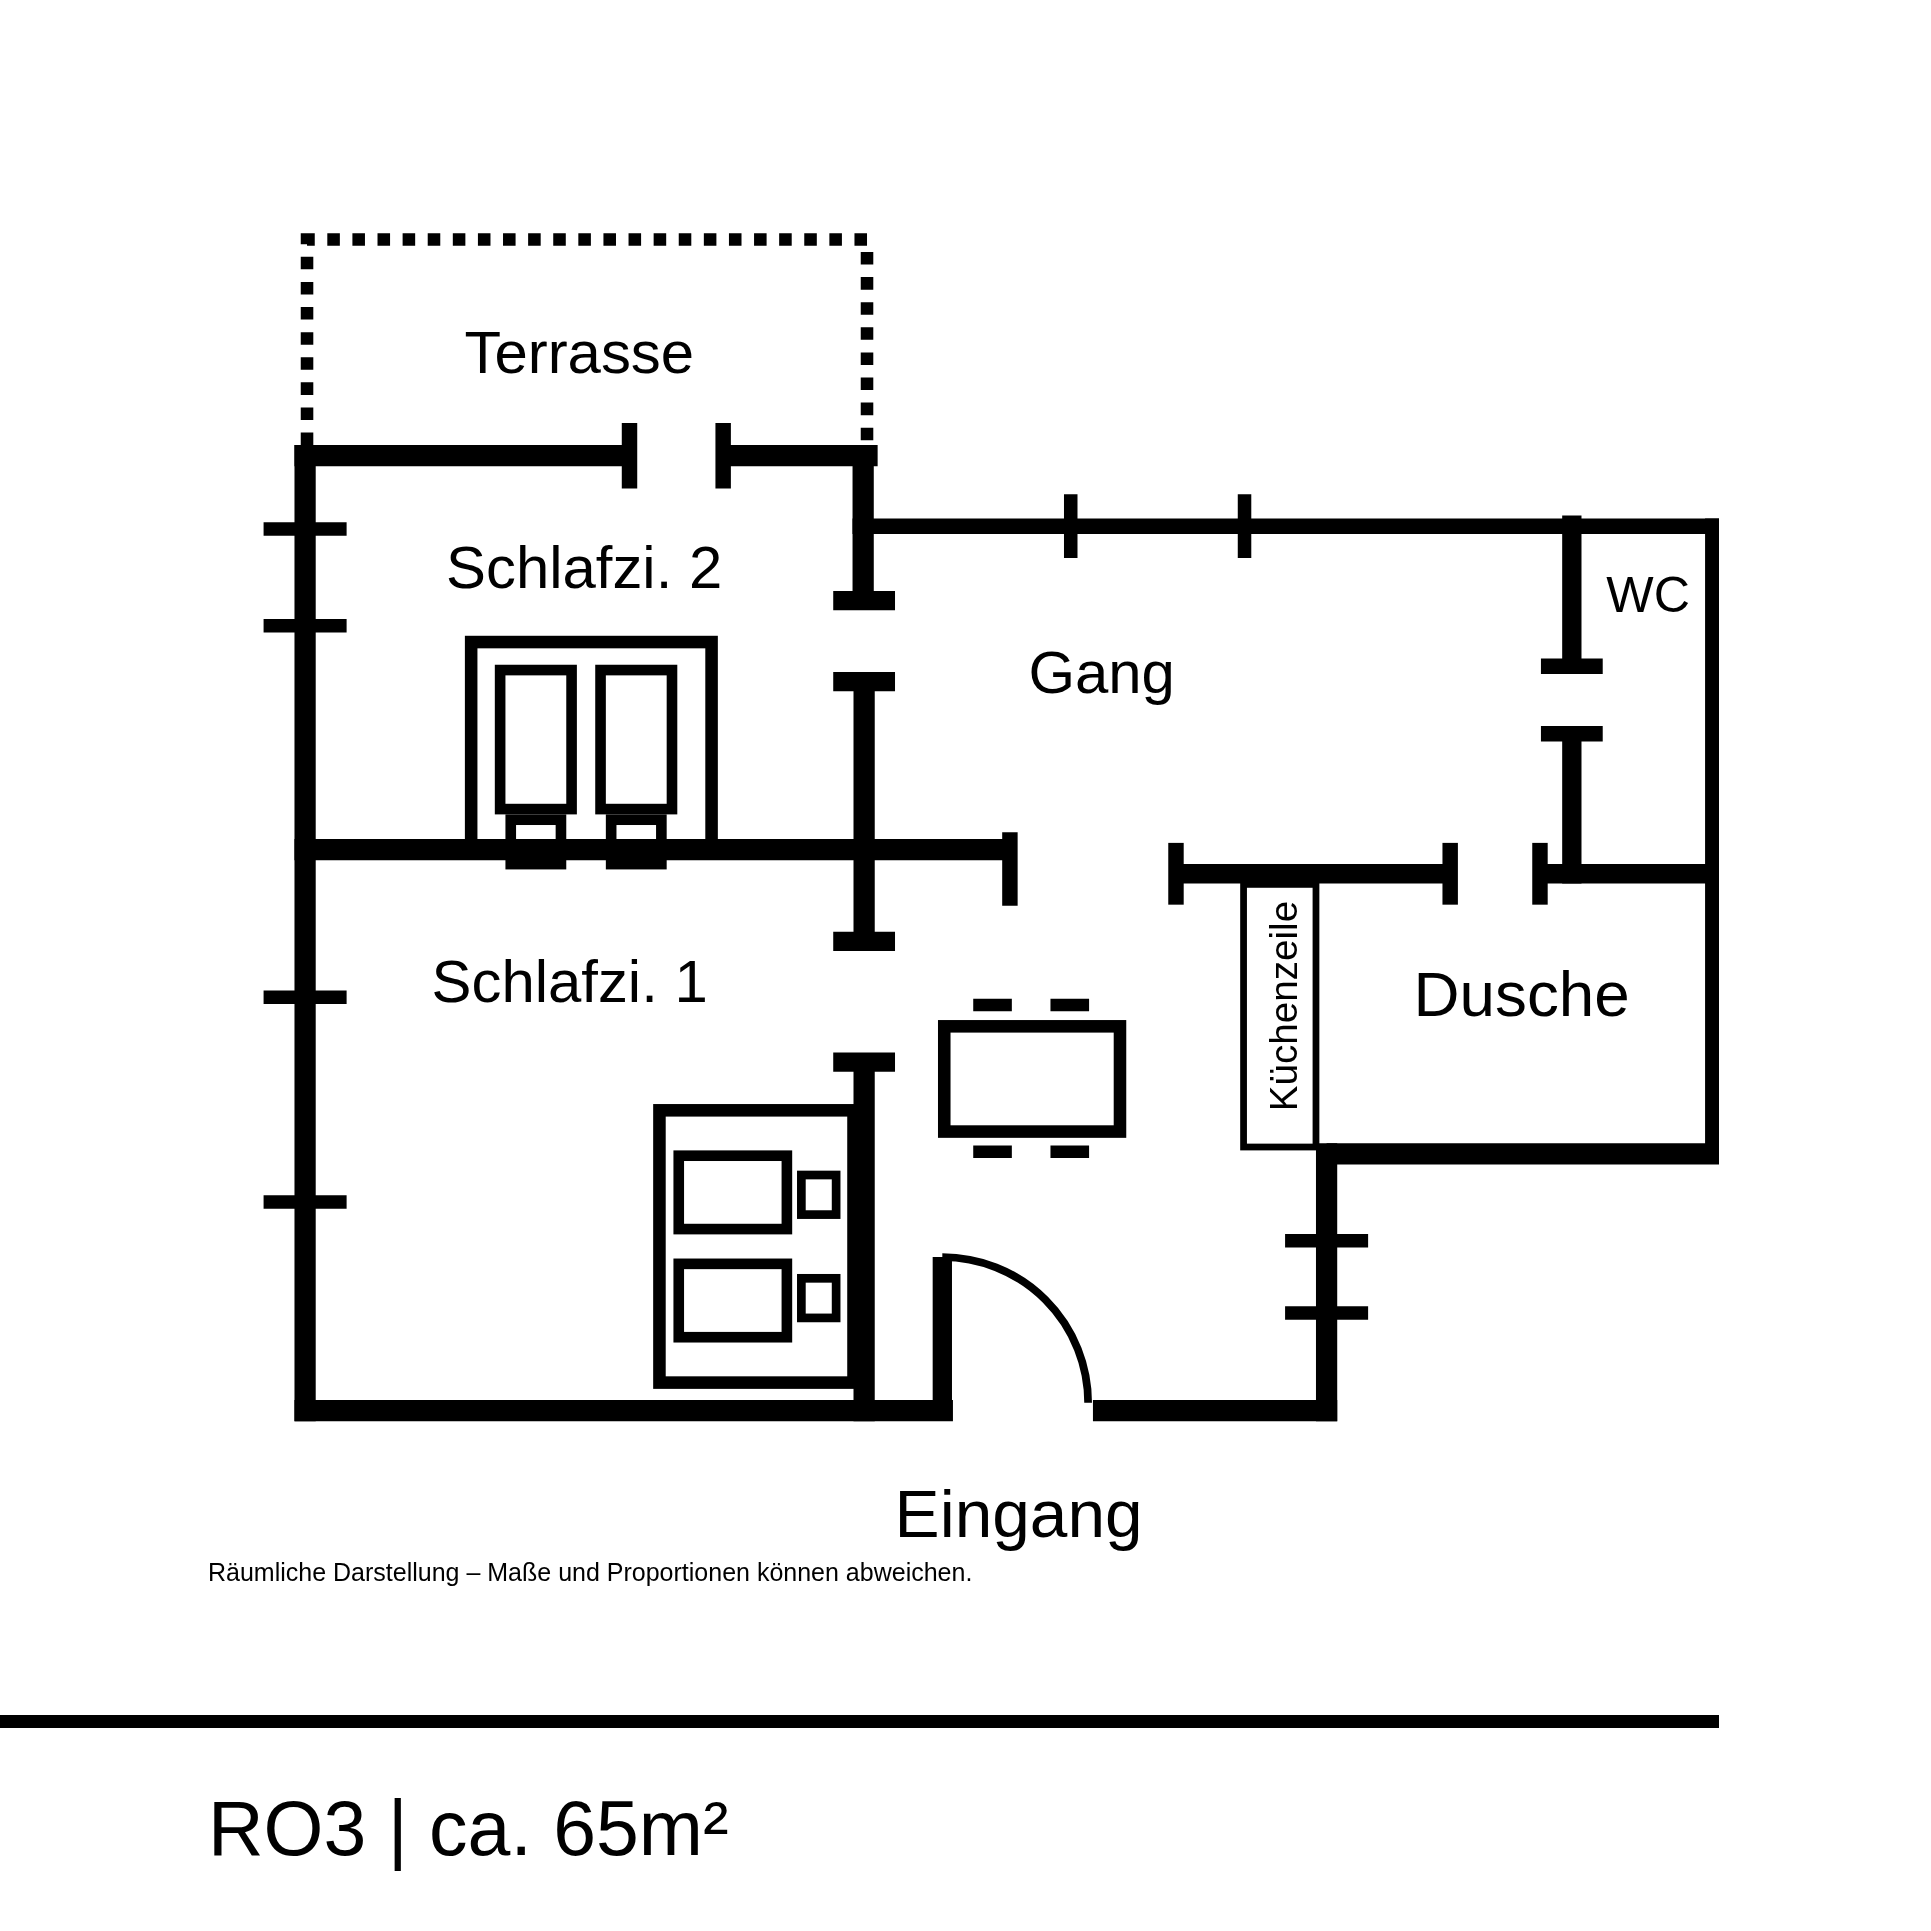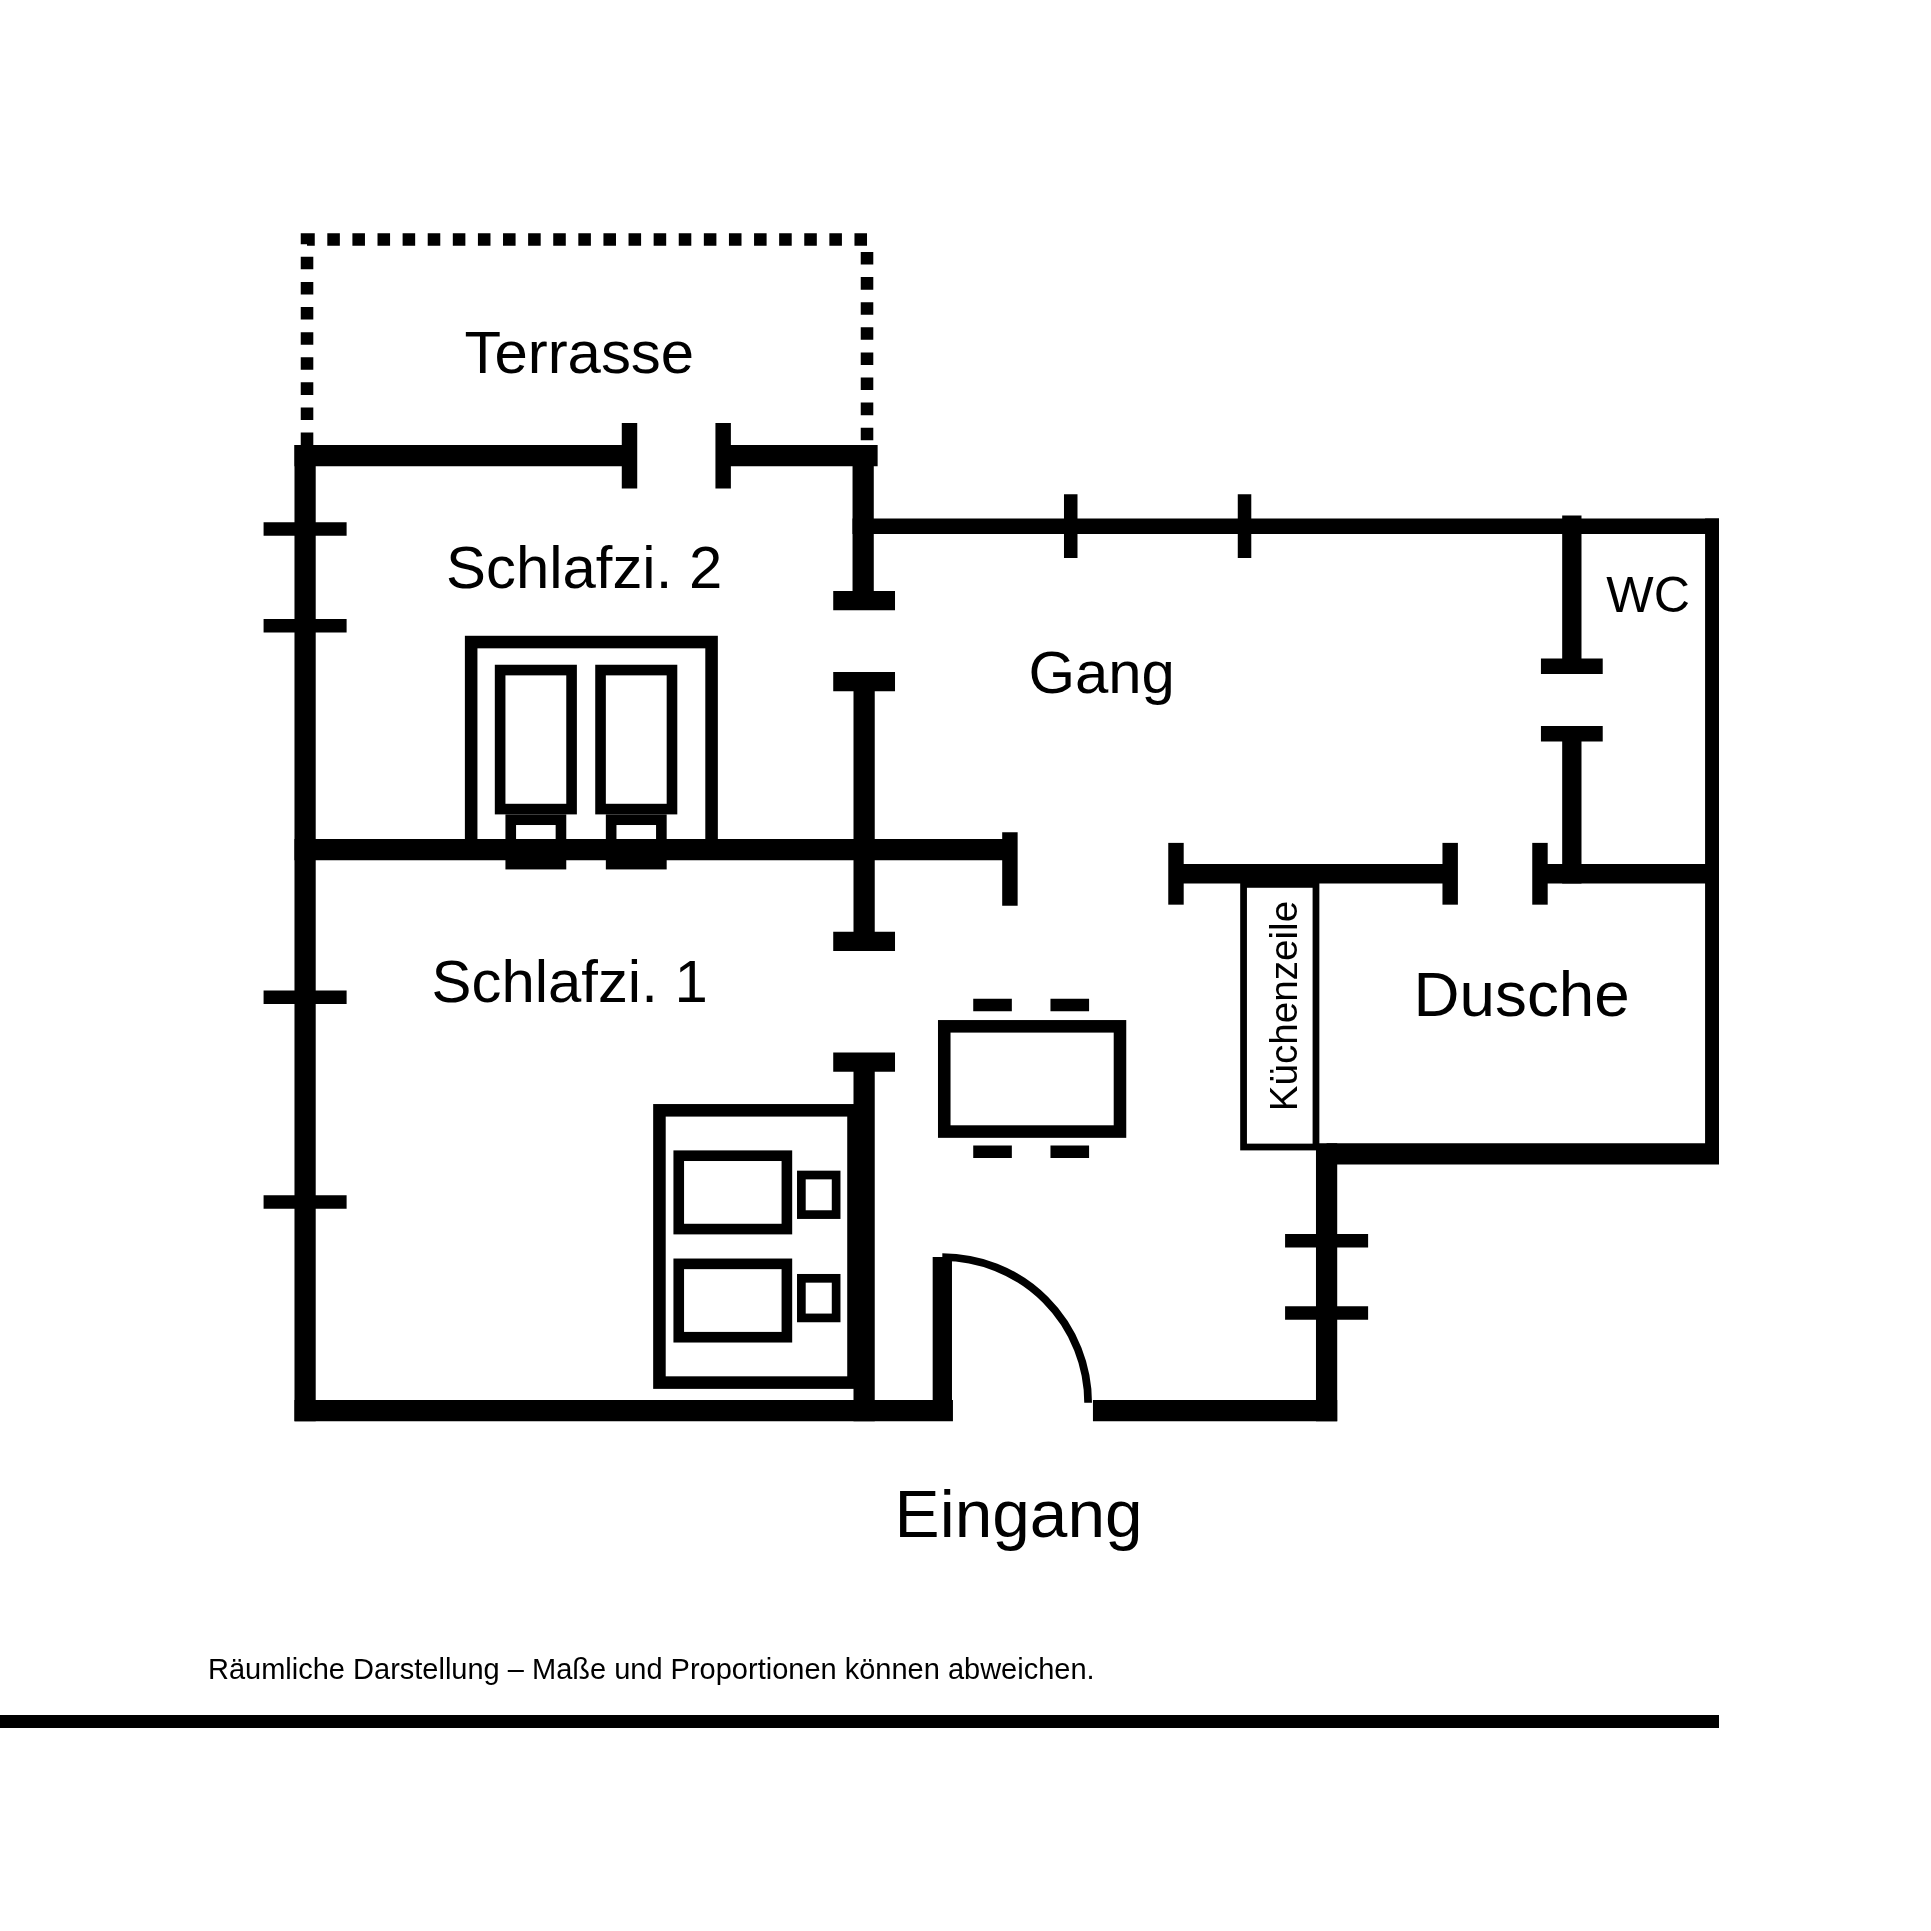--- a/index.html
+++ b/index.html
@@ -2,21 +2,21 @@
 <html><head>
 <meta charset="utf-8">
 <style>
   html,body{margin:0;padding:0;background:#fff;}
   .canvas{position:relative;width:1719px;height:1931px;background:#fff;overflow:hidden;
           font-family:"Liberation Sans", sans-serif;}
   svg{position:absolute;left:0;top:0;}
   svg line, svg polyline, svg path{stroke:#000;fill:none;}
   svg rect{stroke:#000;fill:none;}
   svg text{fill:#000;}
-  .disclaimer{position:absolute;left:208px;top:1653px;font-size:29px;color:#000;white-space:nowrap;}
+  .disclaimer{position:absolute;left:208px;top:1558px;font-size:25px;color:#000;white-space:nowrap;}
   .rule{position:absolute;left:0;top:1715px;width:1931px;height:12.6px;background:#000;}
   .unit-title{position:absolute;left:208px;top:1784px;font-size:77px;color:#000;white-space:nowrap;}
 </style>
 </head>
 <body>
 
 <div class="canvas">
   <svg id="plan-svg" width="1931" height="1931" viewBox="0 0 2000 2000">
       <polyline points="318,461 318,248 898,248 898,461" stroke-width="13" stroke-dasharray="13 13"></polyline>
       <line x1="316" y1="461" x2="316" y2="1472" stroke-width="22"></line>
@@ -79,14 +79,15 @@
       <text x="605" y="588" font-size="62" text-anchor="middle" dominant-baseline="central" transform="">Schlafzi. 2</text>
       <text x="1141" y="697" font-size="62" text-anchor="middle" dominant-baseline="central" transform="">Gang</text>
       <text x="1707" y="616" font-size="52" text-anchor="middle" dominant-baseline="central" transform="">WC</text>
       <text x="590" y="1017" font-size="62" text-anchor="middle" dominant-baseline="central" transform="">Schlafzi. 1</text>
       <text x="1576" y="1030" font-size="66" text-anchor="middle" dominant-baseline="central" transform="">Dusche</text>
       <text x="1329" y="1042" font-size="40" text-anchor="middle" dominant-baseline="central" transform="rotate(-90 1329 1042)">Küchenzeile</text>
       <text x="1055" y="1568" font-size="70" text-anchor="middle" dominant-baseline="central" transform="">Eingang</text>
     </svg>
   <div class="disclaimer">Räumliche Darstellung – Maße und Proportionen können abweichen.</div>
   <div class="rule"></div>
+  <div class="unit-title">RO3 | ca. 65m²</div>
 </div>
 
 
 </body></html>

